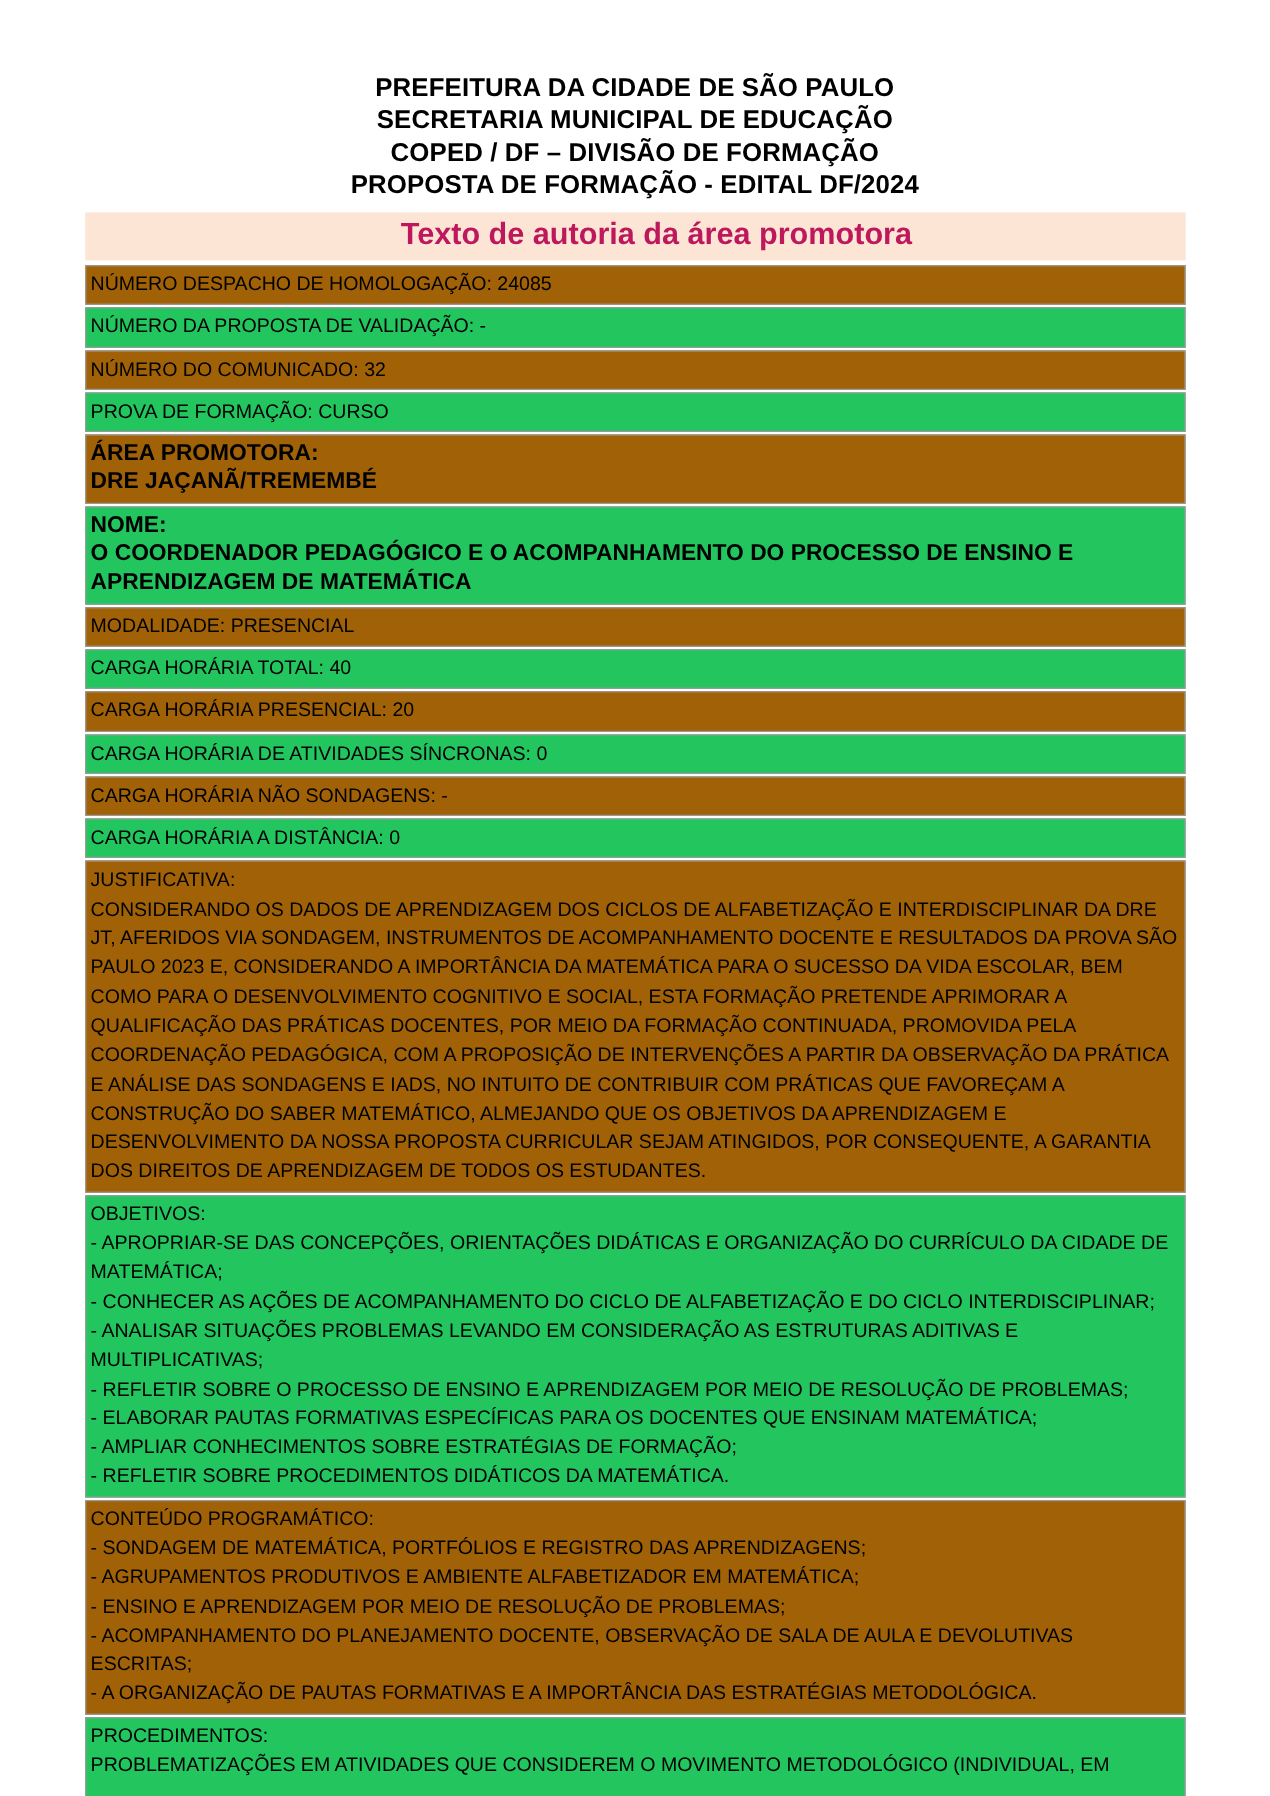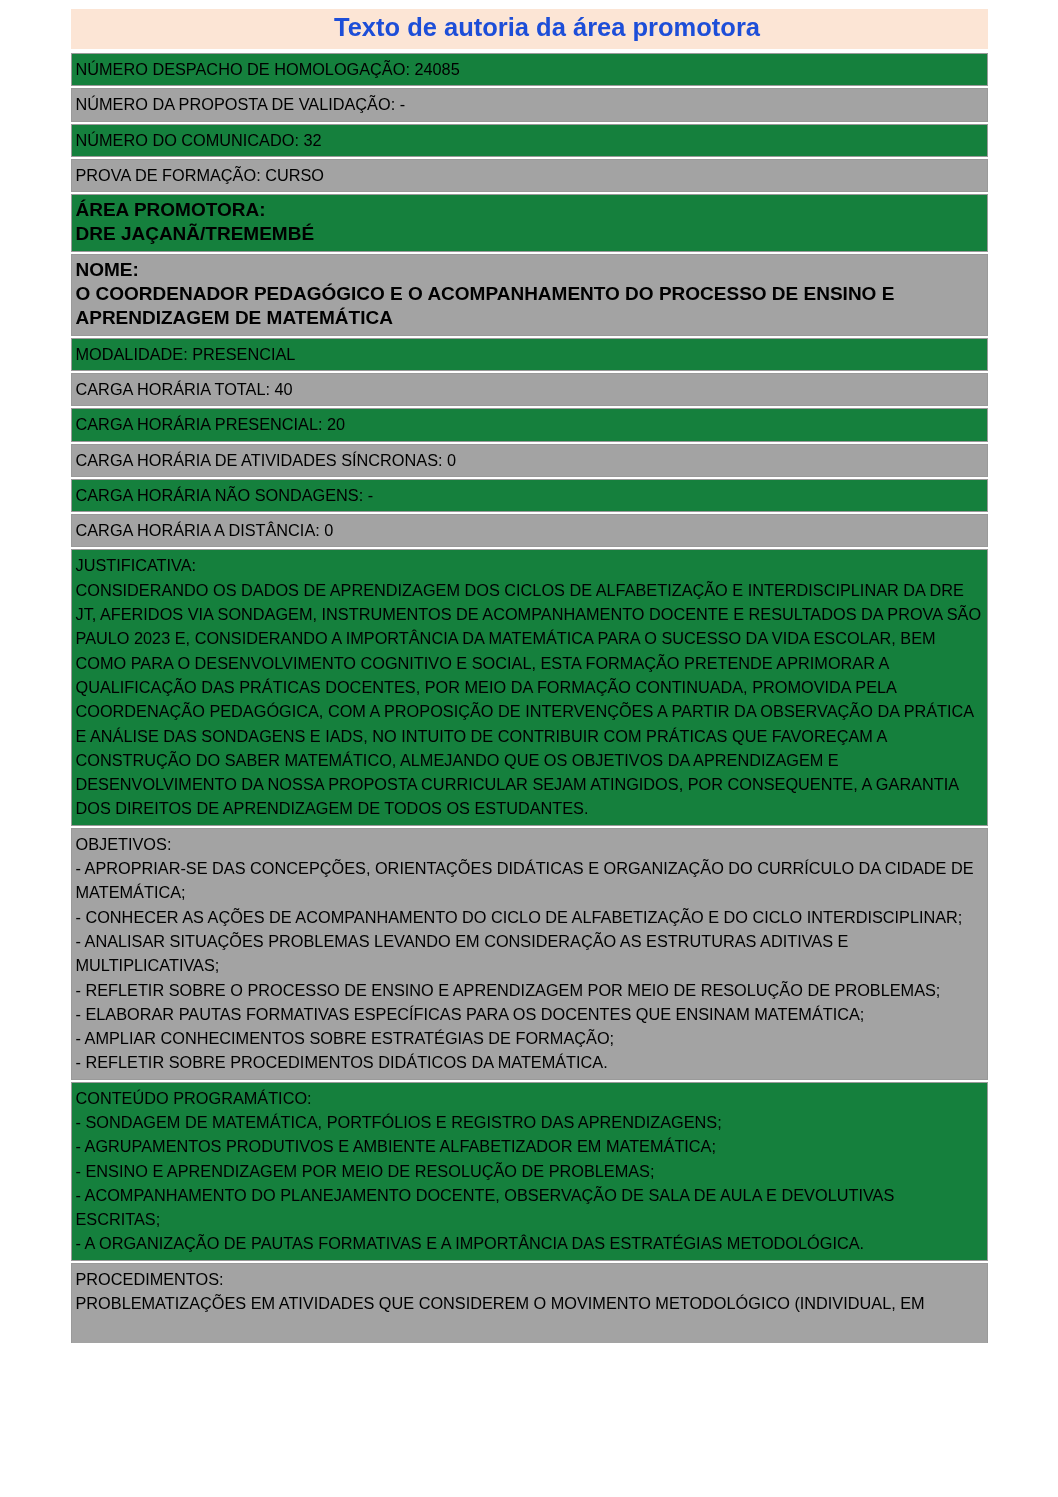--- a/index.html
+++ b/index.html
@@ -44,32 +44,32 @@
     border-spacing: 0 2px;
     table-layout: fixed;
   }
   .form-table td {
     border: 1px solid #9a9a9a;
     padding: 3px 4px 4px 4px;
     vertical-align: top;
     font-size: 16.3px;
     line-height: 24.3px;
   }
-  .row-white td { background: #15803d; }
-  .row-peach td { background: #a3a3a3; }
+  .row-white td { background: #a16207; }
+  .row-peach td { background: #22c55e; }
 
   
   .banner td {
     border: none;
     background: #fce5d5;
     text-align: center;
     padding: 3px 0 6px 0;
   }
   .banner .banner-text {
-    color: #1d4ed8;
+    color: #be185d;
     font-weight: bold;
     font-size: 25.5px;
     line-height: 31px;
     margin-left: 36px;
   }
 
   .cell-bold {
     font-weight: bold;
     font-size: 19px;
     line-height: 23.5px;
@@ -81,20 +81,26 @@
   .clipped td {
     padding-bottom: 28px;
     border-bottom: none;
   }
 </style>
 </head>
 <body>
 
 <div class="page">
 
+  <div class="doc-header">
+    <div class="hline">PREFEITURA DA CIDADE DE SÃO PAULO</div>
+    <div class="hline">SECRETARIA MUNICIPAL DE EDUCAÇÃO</div>
+    <div class="hline">COPED / DF – DIVISÃO DE FORMAÇÃO</div>
+    <div class="hline">PROPOSTA DE FORMAÇÃO - EDITAL DF/2024</div>
+  </div>
 
   <table class="form-table">
     <colgroup>
         <col style="width:917px">
       </colgroup>
     <tbody>
       <tr class="banner">
         <td>
           <span class="banner-text">Texto de autoria da área promotora</span>
         </td>

